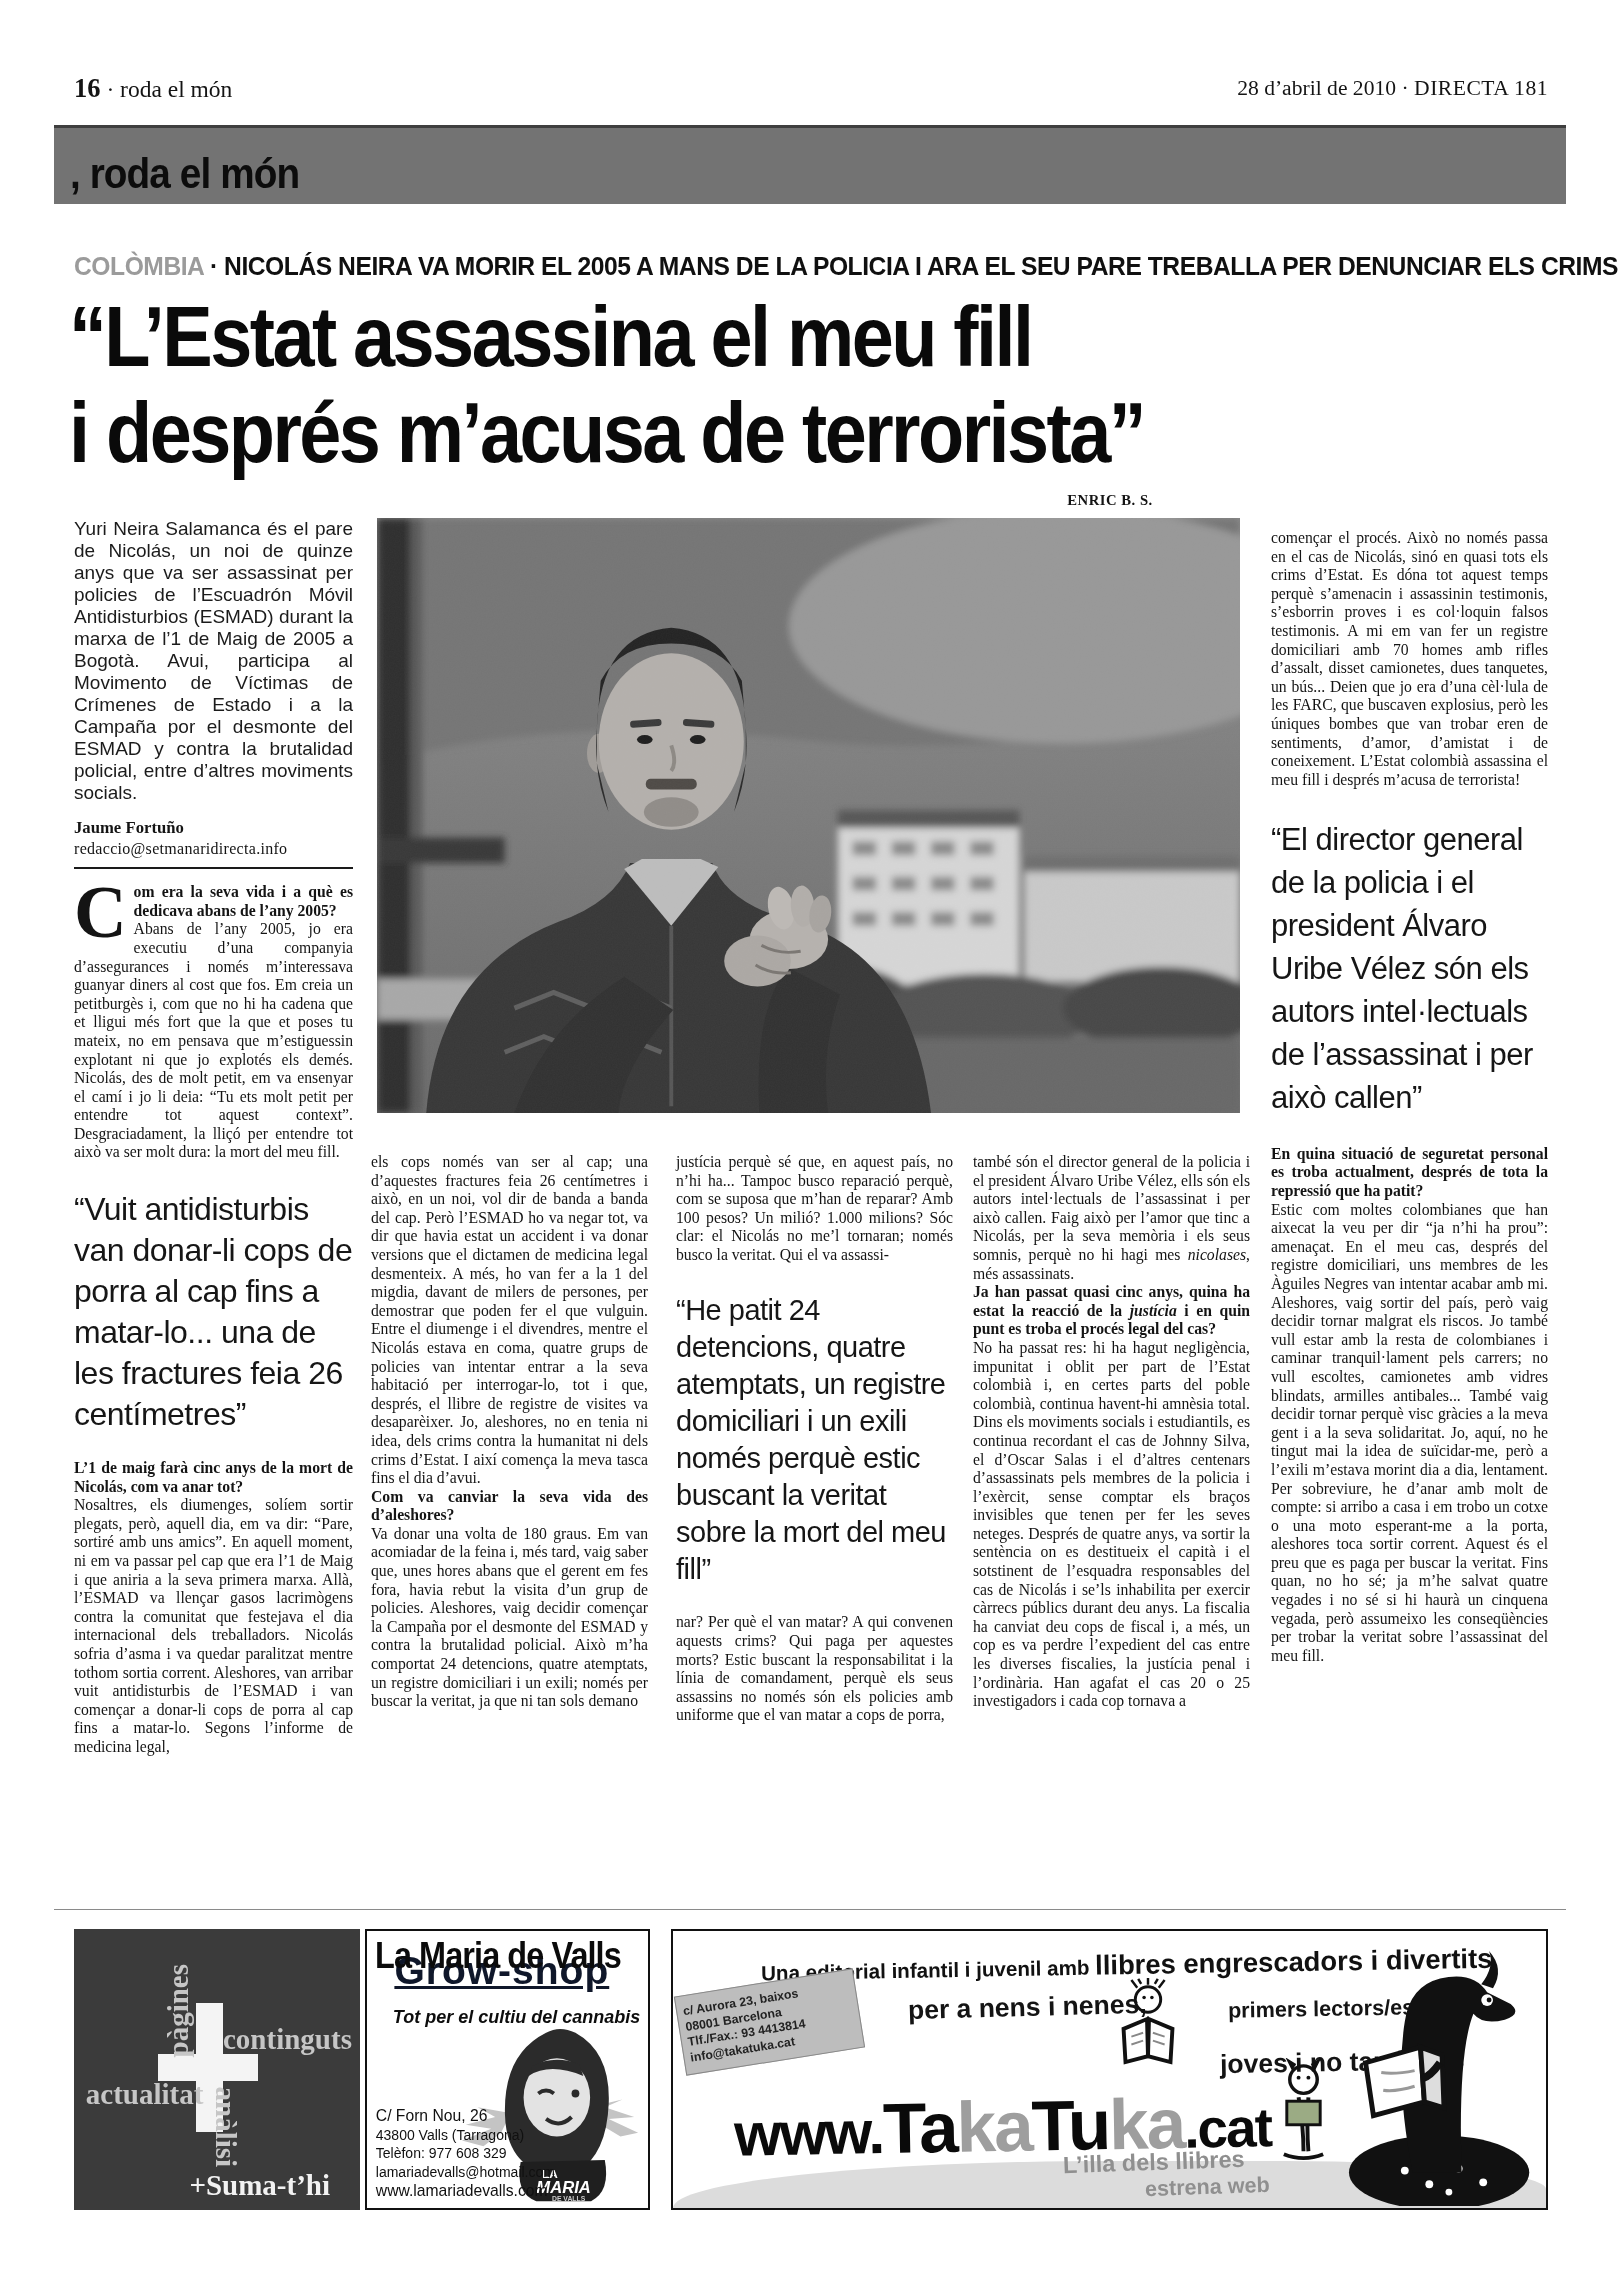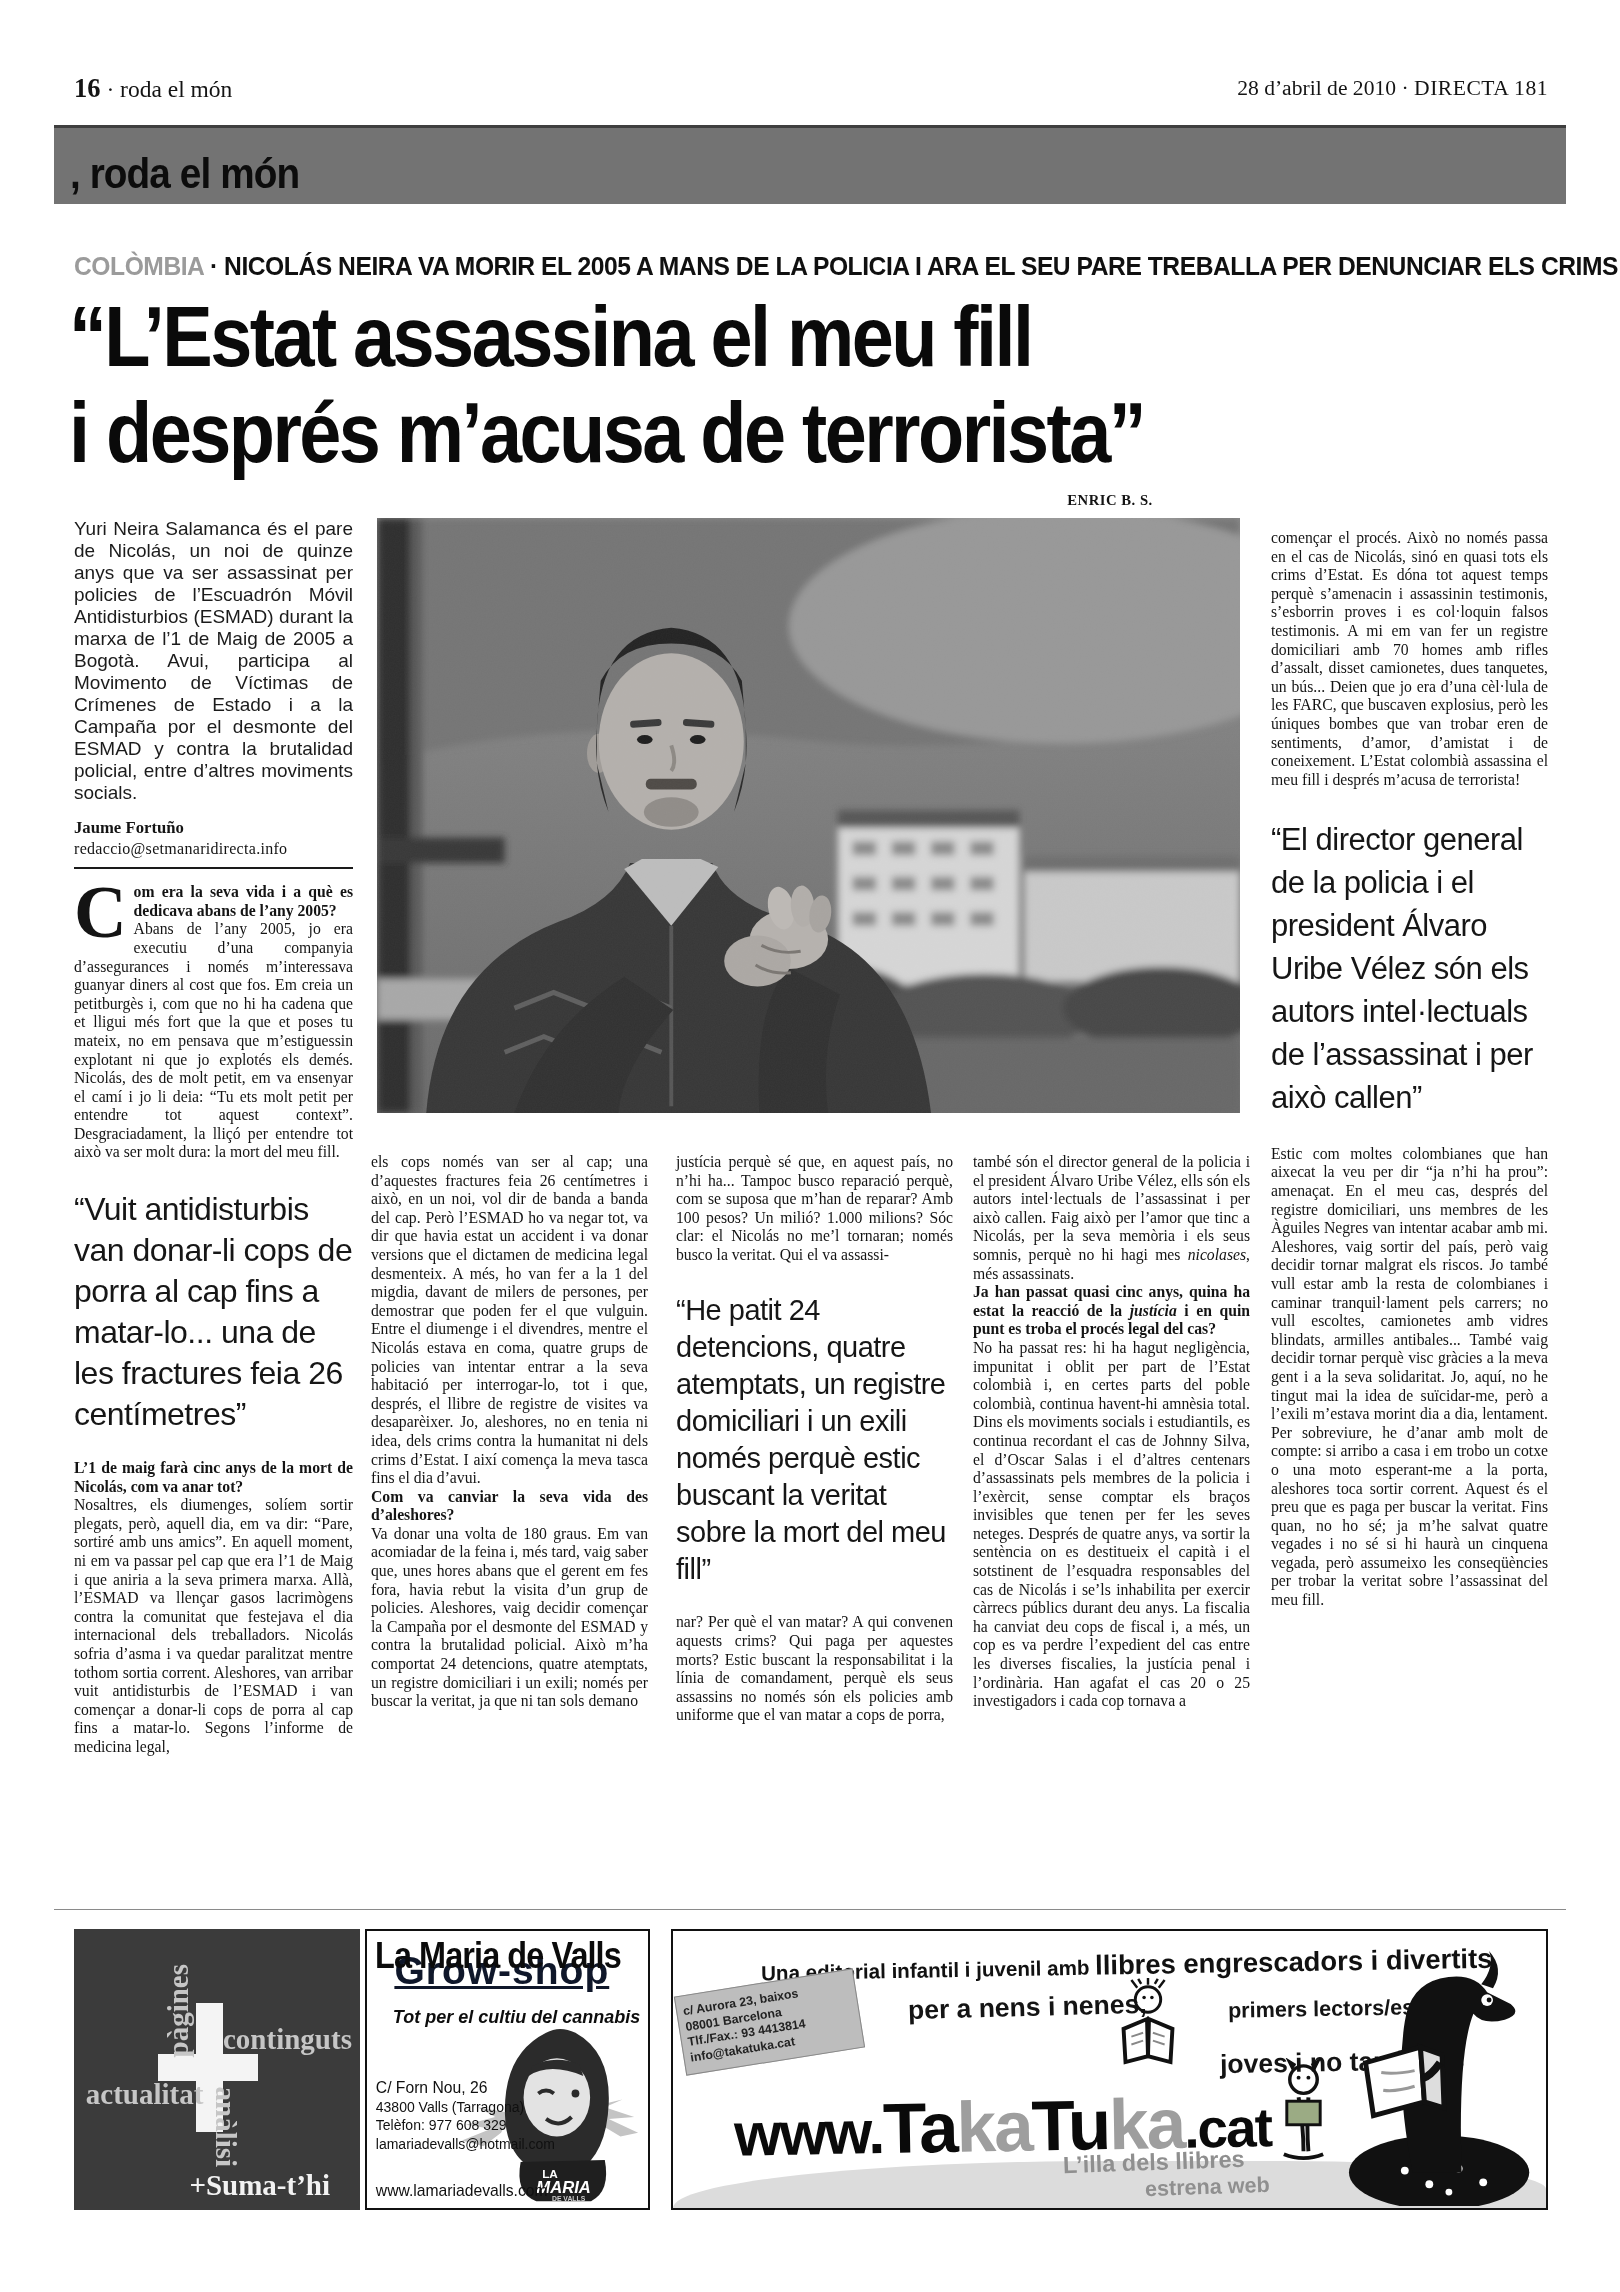--- a/index.html
+++ b/index.html
@@ -55,21 +55,21 @@
   .ad1 .cta{position:absolute;right:30px;bottom:7.8px;color:#f2f2f2;font-weight:bold;font-size:29px;}
   .ad2{left:365px;width:285px;background:#fff;border:2.9px solid #111;overflow:hidden;}
   .ad2 .ttl{position:absolute;left:7.8px;top:3.9px;font-family:"Liberation Sans",sans-serif;font-weight:bold;
         font-size:36px;letter-spacing:-1px;transform:scaleX(.9);transform-origin:left top;white-space:nowrap;color:#0b0b0b;z-index:2;}
   .ad2 .grow{position:absolute;left:27.4px;top:18px;font-family:"Liberation Sans",sans-serif;font-weight:bold;
         font-size:39px;letter-spacing:1px;color:#0f172a;z-index:1;text-decoration:underline;}
   .ad2 .tag{position:absolute;right:7.8px;top:76px;font-family:"Liberation Sans",sans-serif;font-weight:bold;
         font-style:italic;font-size:18px;color:#0d0d0d;}
   .ad2 .contact{position:absolute;left:8.8px;bottom:7.8px;font-family:"Liberation Sans",sans-serif;
         font-size:14px;line-height:18.6px;color:#101010;z-index:2;}
-  .ad2 .contact .w1{font-size:15.7px;margin-top:28px;}
+  .ad2 .contact .w1{font-size:15.7px;}
   .ad2 svg{position:absolute;right:0;top:94px;z-index:0;}
   .ad3{left:671px;width:877px;background:#fff;border:2.9px solid #111;overflow:hidden;
         font-family:"Liberation Sans",sans-serif;}
   .ad3 .line1{position:absolute;left:88px;top:17.6px;font-weight:bold;font-size:20.6px;color:#111;
         transform:rotate(-1deg);white-space:nowrap;}
   .ad3 .line1 .big{font-size:27.4px;}
   .ad3 .aud1{position:absolute;left:235px;top:61px;font-weight:bold;font-size:26.5px;transform:rotate(-1.5deg);}
   .ad3 .aud2{position:absolute;left:555px;top:65px;font-weight:bold;font-size:21.6px;transform:rotate(-1deg);}
   .ad3 .aud3{position:absolute;left:547px;top:116px;font-weight:bold;font-size:26.5px;transform:rotate(-1deg);}
   .ad3 .card{position:absolute;left:5.9px;top:51px;width:167px;padding:7.8px 5.9px;background:#bdbdbd;
@@ -223,20 +223,21 @@
       <p>No ha passat res: hi ha hagut negligència, impunitat i oblit per part de l’Estat colombià i, en certes parts del poble colombià, continua havent-hi amnèsia total. Dins els moviments socials i estudiantils, es continua recordant el cas de Johnny Silva, el d’Oscar Salas i el d’altres centenars d’assassinats pels membres de la policia i l’exèrcit, sense comptar els braços invisibles que tenen per fer les seves neteges. Després de quatre anys, va sortir la sentència on es destitueix el capità i el sotstinent de l’esquadra responsables del cas de Nicolás i se’ls inhabilita per exercir càrrecs públics durant deu anys. La fiscalia ha canviat deu cops de fiscal i, a més, un cop es va perdre l’expedient del cas entre les diverses fiscalies, la justícia penal i l’ordinària. Han agafat el cas 20 o 25 investigadors i cada cop tornava a</p>
     </div>
   </div>
 
   <div class="col" style="left:1271px;top:529px;height:1376px;width:277px;">
     <div class="body-text">
       <p>començar el procés. Això no només passa en el cas de Nicolás, sinó en quasi tots els crims d’Estat. Es dóna tot aquest temps perquè s’amenacin i assassinin testimonis, s’esborrin proves i es col·loquin falsos testimonis. A mi em van fer un registre domiciliari amb 70 homes amb rifles d’assalt, disset camionetes, dues tanquetes, un bús... Deien que jo era d’una cèl·lula de les FARC, que buscaven explosius, però les úniques bombes que van trobar eren de sentiments, d’amor, d’amistat i de coneixement. L’Estat colombià assassina el meu fill i després m’acusa de terrorista!</p>
     </div>
     <div class="pq pq3">“El director general de la policia i el president Álvaro Uribe Vélez són els autors intel·lectuals de l’assassinat i per això callen”</div>
     <div class="body-text">
+      <p class="q">En quina situació de seguretat personal es troba actualment, després de tota la repressió que ha patit?</p>
       <p>Estic com moltes colombianes que han aixecat la veu per dir “ja n’hi ha prou”: amenaçat. En el meu cas, després del registre domiciliari, uns membres de les Àguiles Negres van intentar acabar amb mi. Aleshores, vaig sortir del país, però vaig decidir tornar malgrat els riscos. Jo també vull estar amb la resta de colombianes i caminar tranquil·lament pels carrers; no vull escoltes, camionetes amb vidres blindats, armilles antibales... També vaig decidir tornar perquè visc gràcies a la meva gent i a la seva solidaritat. Jo, aquí, no he tingut mai la idea de suïcidar-me, però a l’exili m’estava morint dia a dia, lentament. Per sobreviure, he d’anar amb molt de compte: si arribo a casa i em trobo un cotxe o una moto esperant-me a la porta, aleshores toca sortir corrent. Aquest és el preu que es paga per buscar la veritat. Fins quan, no ho sé; ja m’he salvat quatre vegades i no sé si hi haurà un cinquena vegada, però assumeixo les conseqüències per trobar la veritat sobre l’assassinat del meu fill.</p>
     </div>
   </div>
 
   <div class="botrule"></div>
 
   <div class="ad ad1">
     <div class="plus-v"></div>
     <div class="plus-h"></div>
     <div class="w vert-up" style="left:45px;top:53px;width:118px;">pàgines</div>

